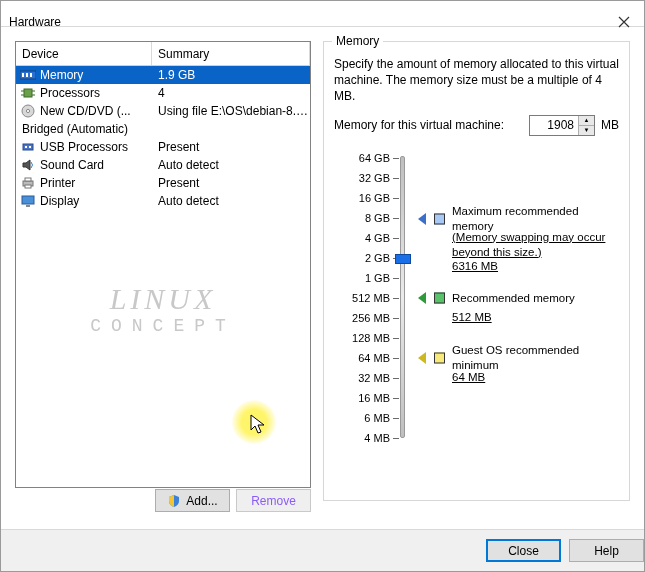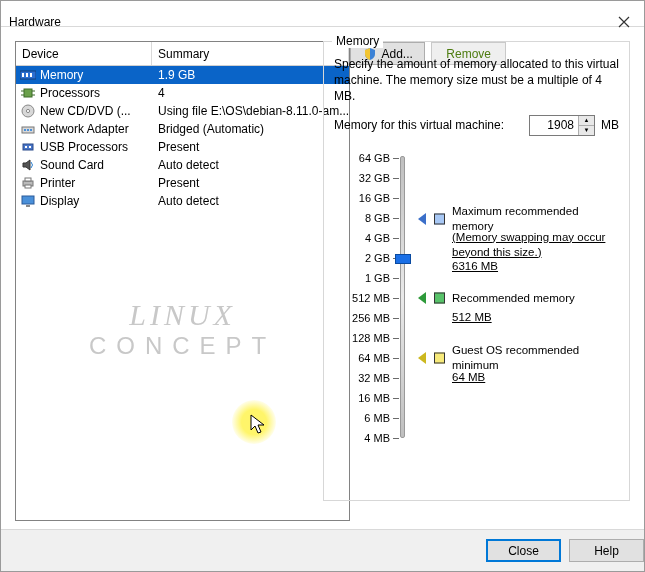--- a/index.html
+++ b/index.html
@@ -29,21 +29,21 @@
 
   .content {
     position:absolute;
     top:40px; left:14px; right:14px; bottom: 50px;
     display:flex;
     gap: 12px;
   }
   .left-pane {
     width: 296px;
     display:flex;
-    flex-direction:row;
+    flex-direction:column;
   }
   .device-list {
     border:1px solid #828282;
     flex: 1 1 auto;
     background:#fff;
     position:relative;
   }
   .list-header {
     display:flex;
     border-bottom:1px solid #d0d0d0;
@@ -70,21 +70,21 @@
     left: 0; right:0;
     top: 60%;
     transform: translateY(-50%);
     text-align:center;
     color:#c8c8c8;
     font-family: Georgia, 'Times New Roman', serif;
     font-style: italic;
     pointer-events:none;
   }
   .watermark .l1 { font-size: 30px; letter-spacing:4px; font-weight:500; }
-  .watermark .l2 { font-size: 24px; letter-spacing:10px; font-style:normal; font-family: Liberation Sans, sans-serif; }
+  .watermark .l2 { font-size: 18px; letter-spacing:10px; font-style:normal; font-family: Liberation Mono, monospace; }
 
   .highlight-spot {
     position:absolute;
     width:44px; height:44px;
     border-radius:50%;
     background: radial-gradient(circle, #fff56a 0%, #fff56a 40%, rgba(255,245,106,0.0) 75%);
     pointer-events:none;
   }
   .cursor-svg { position:absolute; pointer-events:none; }
 
@@ -95,21 +95,21 @@
     height:23px;
     min-width:75px;
     padding: 0 10px;
     font-family:inherit;
     font-size:12px;
     display:inline-flex;
     align-items:center;
     justify-content:center;
     gap:5px;
   }
-  .btn:disabled { color:#4d7c0f; border-color:#c9c9c9; background:#efefef; }
+  .btn:disabled { color:#8b5cf6; border-color:#c9c9c9; background:#efefef; }
   .btn.primary { border:2px solid #0078d7; padding:0 9px; }
 
   .right-pane { flex:1; }
   .groupbox {
     border:1px solid #d7d7d7;
     position:relative;
     padding: 14px 10px 10px 10px;
     height: 460px;
   }
   .groupbox .legend {
@@ -252,31 +252,20 @@
                     <circle cx="7" cy="7" r="6" fill="#d8d8d8" stroke="#888"></circle>
                     <circle cx="7" cy="7" r="1.6" fill="#fff" stroke="#888"></circle>
                   </svg>
               </span>
               <span>New CD/DVD (...</span>
             </div>
             <div class="cell-summary">Using file E:\OS\debian-8.11.0-am...</div>
           </div>
 
           <div class="row">
-            <div class="cell-device">
-              <span class="dev-icon">
-                <svg width="14" height="14">
-                    <rect x="1" y="5" width="12" height="6" fill="#d8d8d8" stroke="#777"></rect>
-                    <rect x="3" y="7" width="2" height="2" fill="#4a90d9"></rect>
-                    <rect x="6" y="7" width="2" height="2" fill="#4a90d9"></rect>
-                    <rect x="9" y="7" width="2" height="2" fill="#4a90d9"></rect>
-                  </svg>
-              </span>
-              <span>Network Adapter</span>
-            </div>
             <div class="cell-summary">Bridged (Automatic)</div>
           </div>
 
           <div class="row">
             <div class="cell-device">
               <span class="dev-icon">
                 <svg width="14" height="14">
                     <rect x="2" y="4" width="10" height="6" fill="#4976c9" stroke="#2a4a8a"></rect>
                     <rect x="4" y="6" width="2" height="2" fill="#fff"></rect>
                     <rect x="8" y="6" width="2" height="2" fill="#fff"></rect>

